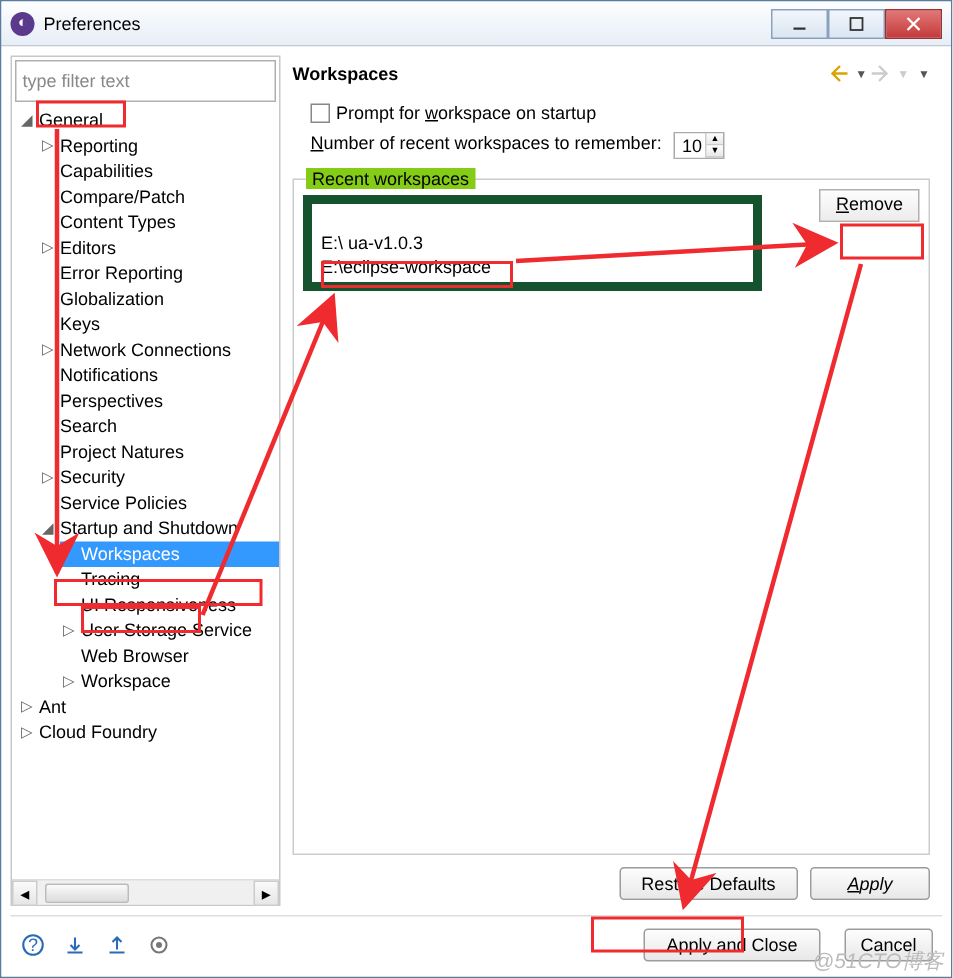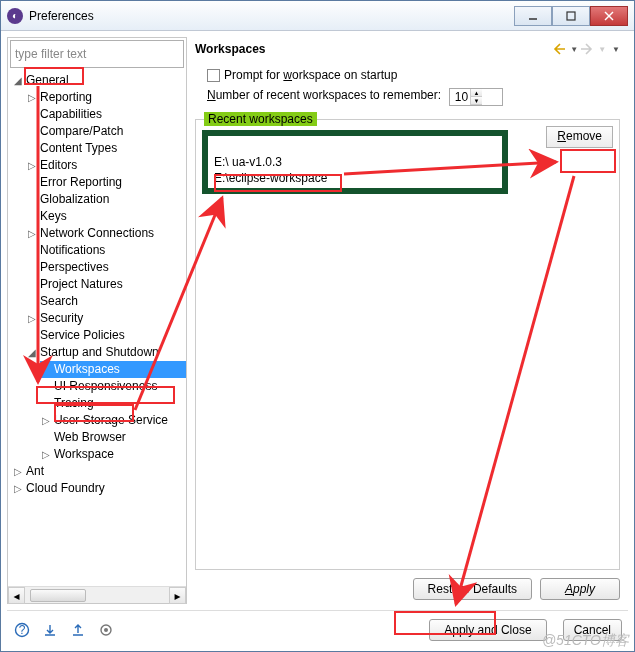--- a/index.html
+++ b/index.html
@@ -37,21 +37,21 @@
 .right-pane { flex:1; display:flex; flex-direction:column; padding:4px 8px 4px 4px; }
 .rp-head { display:flex; align-items:center; margin-bottom:8px; }
 .rp-title { font-weight:bold; flex:1; }
 .nav-icons { display:flex; gap:2px; align-items:center; }
 .nav-icons .ni { width:16px; height:16px; cursor:pointer; display:flex; align-items:center; justify-content:center; }
 
 .opt-row { display:flex; align-items:center; margin:3px 12px; }
 .chk { width:13px; height:13px; border:1px solid #888; margin-right:4px; background:#fff; }
 .u { text-decoration: underline; }
 .num-field { display:flex; gap:8px; align-items:flex-start; }
-.spin { width:54px; border:1px solid #aaa; display:flex; align-items:center; }
+.spin { width:34px; border:1px solid #aaa; display:flex; align-items:center; }
 .spin input { width:20px; border:none; text-align:right; padding:1px 2px; outline:none; }
 .spin .sp-btns { display:flex; flex-direction:column; }
 .spin .sp-btns div { width:12px; height:8px; background:linear-gradient(#fdfdfd,#e8e8e8); border-left:1px solid #ccc; border-bottom:1px solid #ccc; font-size:6px; display:flex; align-items:center; justify-content:center; cursor:pointer; }
 
 .group { border:1px solid #ccc; margin-top:10px; padding:6px; position:relative; flex:1; display:flex; flex-direction:column; }
 .group .legend { position:absolute; top:-8px; left:8px; background:#84cc16; padding:0 4px; }
 .ws-list { flex:1; border:6px solid #14532d; background:#fff; margin-top:4px; padding:2px 0; overflow:auto; }
 .ws-list .item { padding:1px 6px; cursor:pointer; }
 .group-side { display:flex; gap:6px; }
 .remove-btn { border:1px solid #b0b0b0; background:linear-gradient(#fdfdfd,#ececec); padding:2px 10px; cursor:pointer; height:22px;margin-left:32px; }
@@ -170,27 +170,27 @@
                     </li>
                     <li>
                       <div class="node">
                         <span class="tw"></span>
                         <span>Perspectives</span>
                       </div>
                     </li>
                     <li>
                       <div class="node">
                         <span class="tw"></span>
+                        <span>Search</span>
+                      </div>
+                    </li>
+                    <li>
+                      <div class="node">
+                        <span class="tw"></span>
                         <span>Project Natures</span>
-                      </div>
-                    </li>
-                    <li>
-                      <div class="node">
-                        <span class="tw"></span>
-                        <span>Search</span>
                       </div>
                     </li>
                     <li>
                       <div class="node">
                         <span class="tw">▷</span>
                         <span>Security</span>
                       </div>
                     </li>
                     <li>
                       <div class="node">
@@ -210,27 +210,27 @@
                       <div class="node sel">
                         <span class="tw"></span>
                         <span>Workspaces</span>
                       </div>
                     </li>
                 </ul>
                 <ul id="tree-items2">
                     <li>
                       <div class="node">
                         <span class="tw"></span>
+                        <span>Tracing</span>
+                      </div>
+                    </li>
+                    <li>
+                      <div class="node">
+                        <span class="tw"></span>
                         <span>UI Responsiveness</span>
-                      </div>
-                    </li>
-                    <li>
-                      <div class="node">
-                        <span class="tw"></span>
-                        <span>Tracing</span>
                       </div>
                     </li>
                     <li>
                       <div class="node">
                         <span class="tw">▷</span>
                         <span>User Storage Service</span>
                       </div>
                     </li>
                     <li>
                       <div class="node">

